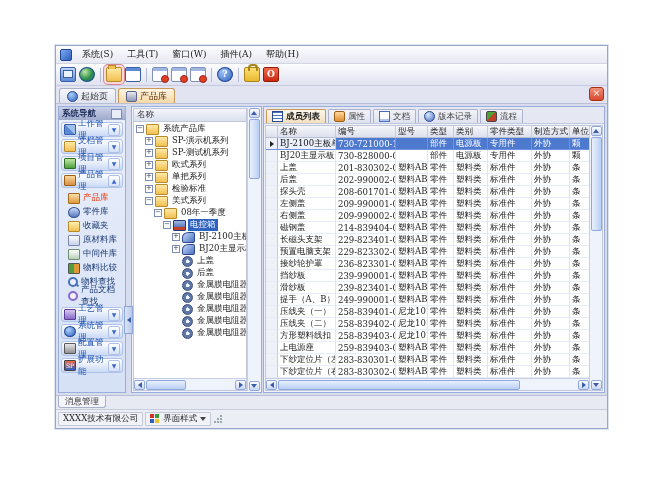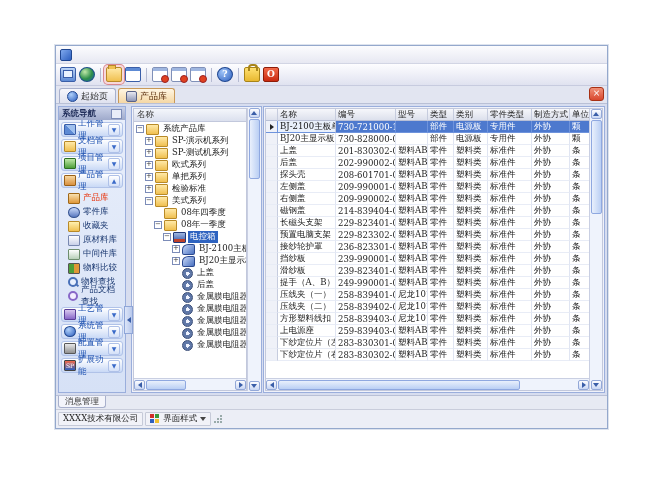--- a/index.html
+++ b/index.html
@@ -167,20 +167,21 @@
       radial-gradient(circle at 1px 7px,#9AA 1px,transparent 1.2px)}
 </style>
 </head>
 <body>
 
 <div class="page">
   <div class="window">
 
     <div class="menubar">
       <span class="appico"></span>
+      <span id="menu-items"><span class="menu-item">系统(S)</span><span class="menu-item">工具(T)</span><span class="menu-item">窗口(W)</span><span class="menu-item">插件(A)</span><span class="menu-item">帮助(H)</span></span>
     </div>
 
     <div class="toolbar" id="toolbar">
         <span class="ic monitor"></span>
         <span class="ic globe"></span>
         <span class="tb-sep"></span>
         <span class="ic folder active"></span>
         <span class="ic wintable"></span>
         <span class="tb-sep"></span>
         <span class="ic winred"></span>
@@ -332,25 +333,20 @@
                   <span class="exp plus">+</span>
                   <span class="ti folder"></span>
                   <span class="tree-lbl">检验标准</span>
                 </div>
                 <div class="tree-row" style="padding-left: 11px;">
                   <span class="exp minus">−</span>
                   <span class="ti folder"></span>
                   <span class="tree-lbl">美式系列</span>
                 </div>
                 <div class="tree-row" style="padding-left: 20px;">
-                  <span class="exp none"></span>
-                  <span class="ti folder"></span>
-                  <span class="tree-lbl">08年四季度</span>
-                </div>
-                <div class="tree-row" style="padding-left: 20px;">
                   <span class="exp minus">−</span>
                   <span class="ti folder"></span>
                   <span class="tree-lbl">08年一季度</span>
                 </div>
                 <div class="tree-row selected" style="padding-left: 29px;">
                   <span class="exp minus">−</span>
                   <span class="ti assembly"></span>
                   <span class="tree-lbl">电控箱</span>
                 </div>
                 <div class="tree-row" style="padding-left: 38px;">
@@ -417,20 +413,42 @@
             <span class="sb-thumb-v" style="height:58px"></span>
             <span class="sb-space"></span>
             <span class="sb-btn">
                 <span class="tri-d"></span>
               </span>
           </div>
         </div>
       </div>
 
       <div class="members">
+        <div class="m-tabs" id="m-tabs">
+            <span class="m-tab active">
+              <span class="mti list"></span>
+              <span>成员列表</span>
+            </span>
+            <span class="m-tab">
+              <span class="mti property"></span>
+              <span>属性</span>
+            </span>
+            <span class="m-tab">
+              <span class="mti document"></span>
+              <span>文档</span>
+            </span>
+            <span class="m-tab">
+              <span class="mti history"></span>
+              <span>版本记录</span>
+            </span>
+            <span class="m-tab">
+              <span class="mti flow"></span>
+              <span>流程</span>
+            </span>
+          </div>
         <div class="grid-zone">
           <div class="grid-col">
             <div class="g-header" id="g-header">
                 <span class="g-hcell" style="width: 12px;"></span>
                 <span class="g-hcell" style="width: 58px;">名称</span>
                 <span class="g-hcell" style="width: 60px;">编号</span>
                 <span class="g-hcell" style="width: 32px;">型号</span>
                 <span class="g-hcell" style="width: 26px;">类型</span>
                 <span class="g-hcell" style="width: 34px;">类别</span>
                 <span class="g-hcell" style="width: 44px;">零件类型</span>

